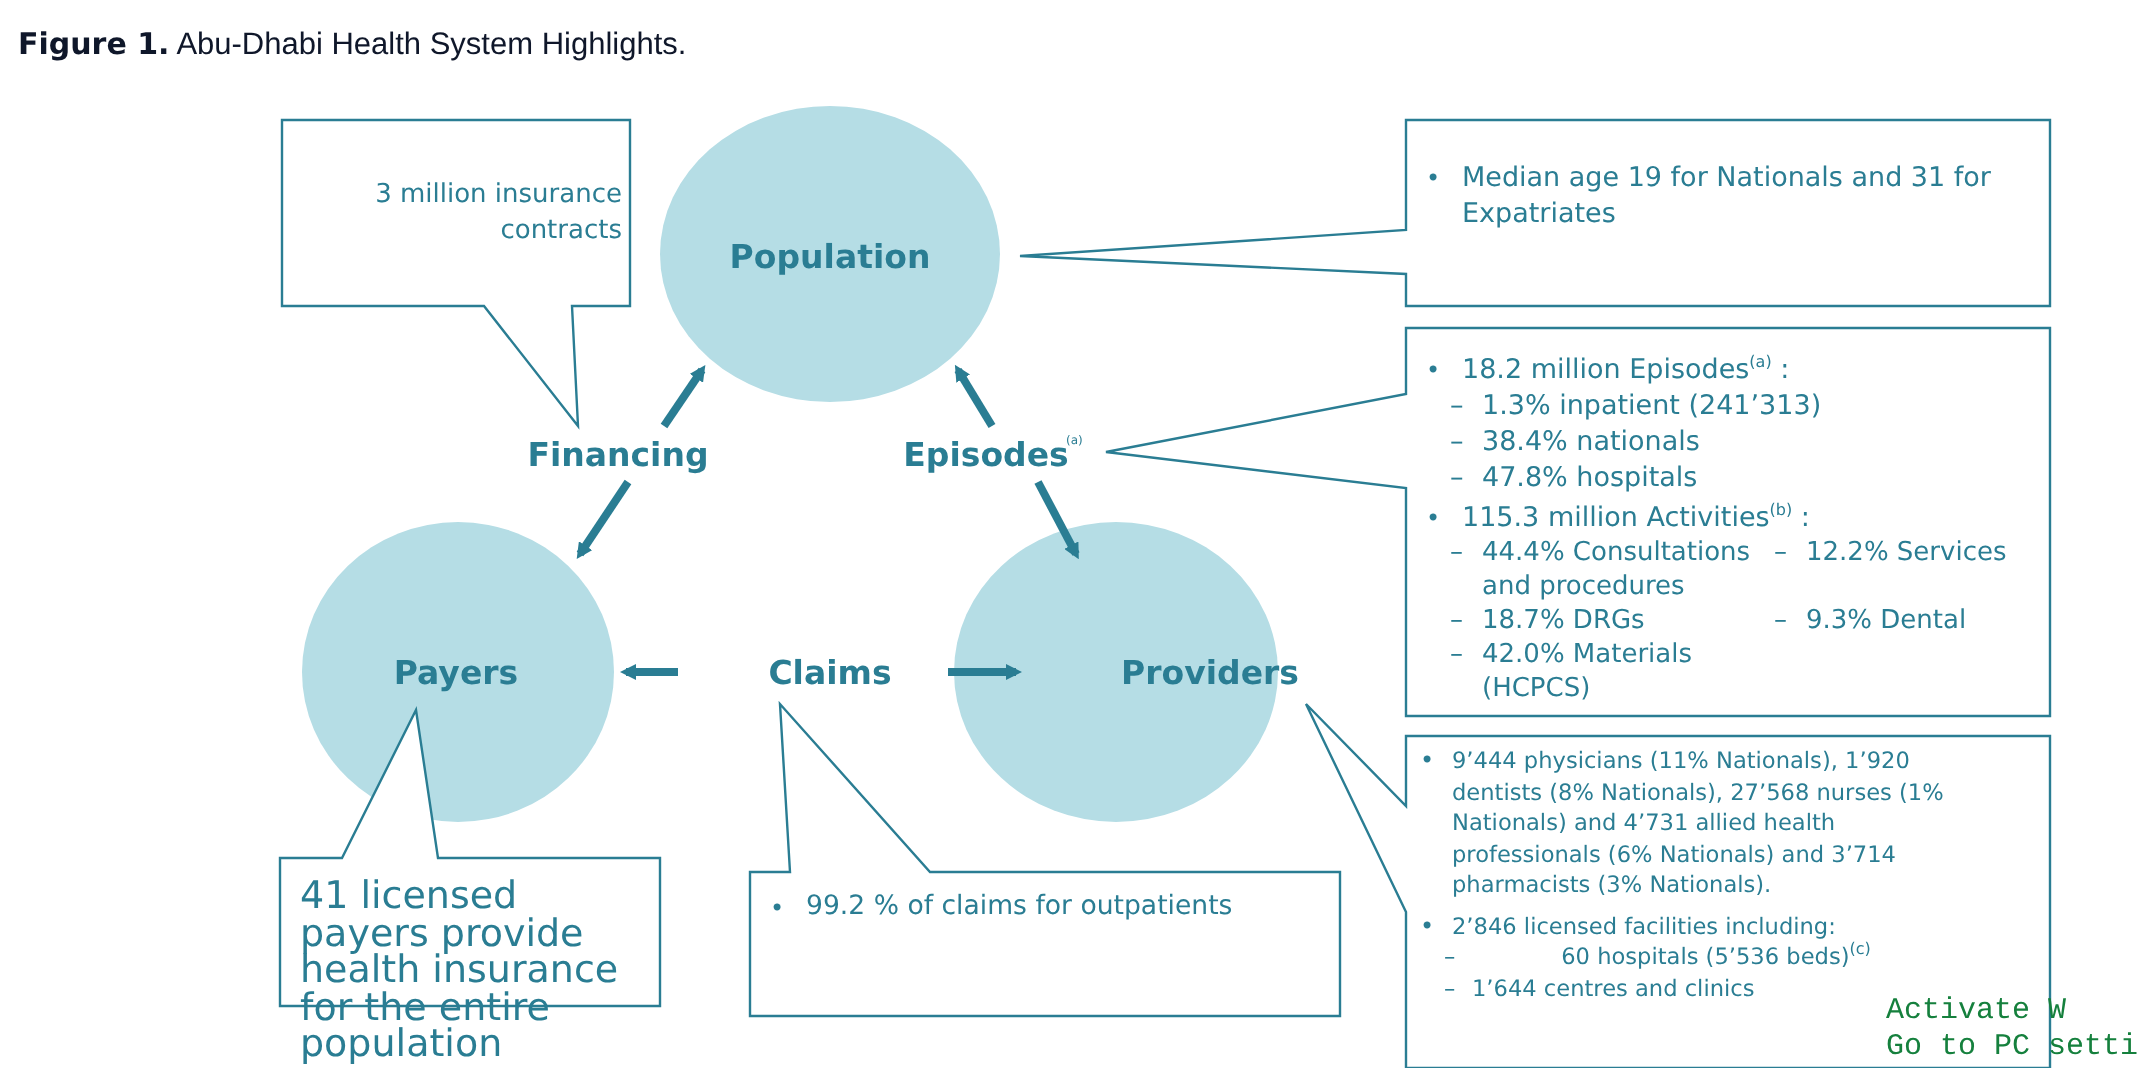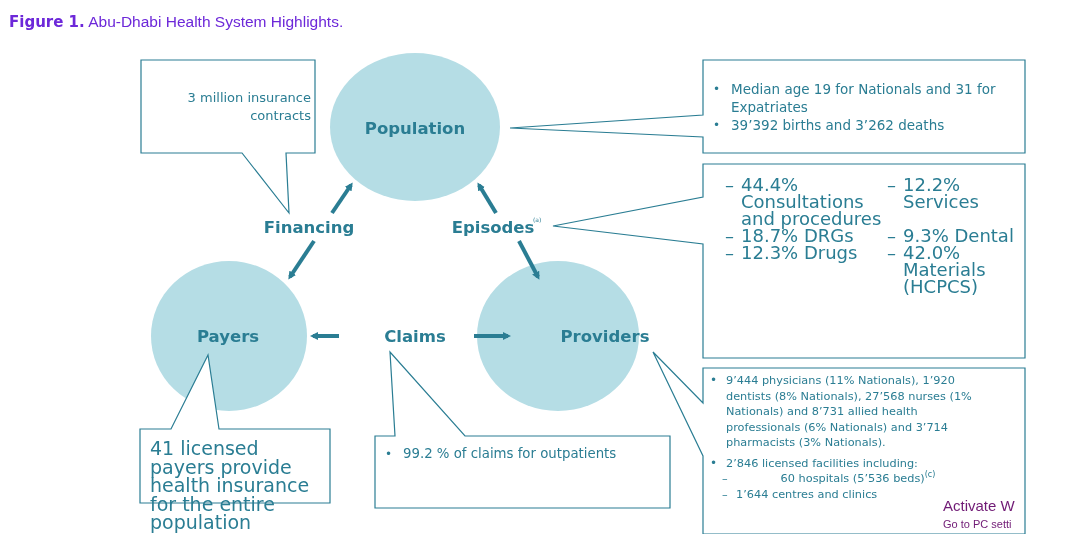--- a/index.html
+++ b/index.html
@@ -1,29 +1,29 @@
 <!DOCTYPE html>
 <html><head>
 <meta charset="utf-8">
 <style>
   html, body { margin:0; padding:0; background:#ffffff; }
   body { width:1071px; height:534px; position:relative; overflow:hidden; font-family:"DejaVu Sans", sans-serif; }
-  #caption { position:absolute; left:9px; top:13px; font-size:15.5px; color:#6d28d9; font-family:"Liberation Sans", sans-serif; }
+  #caption { position:absolute; left:9px; top:13px; font-size:15.5px; color:#0f172a; font-family:"Liberation Sans", sans-serif; }
   #caption b { font-family:"DejaVu Sans", sans-serif; font-weight:bold; font-size:15px; }
   svg#diagram { position:absolute; left:0; top:0; }
   .node-label { font-family:"DejaVu Sans", sans-serif; font-weight:bold; fill:#2a7d93; font-size:16.5px; }
   .flow-label { font-family:"DejaVu Sans", sans-serif; font-weight:bold; fill:#2a7d93; font-size:16.5px; }
   .box { position:absolute; color:#2a7d93; font-family:"DejaVu Sans", sans-serif; font-size:13px; line-height:18px; }
   .box ul { margin:0; padding:0; list-style:none; }
   .box li { position:relative; padding-left:18px; }
   .box li.bullet::before { content:"•"; position:absolute; left:0; top:0; font-size:12px; }
   .box li.dash { padding-left:28px; }
   .box li.dash::before { content:"–"; position:absolute; left:12px; top:0; }
   .box sup { font-size:8px; vertical-align:super; line-height:0; }
-  .watermark { position:absolute; color:#701a75; font-family:Liberation Sans, sans-serif; }
+  .watermark { position:absolute; color:#15803d; font-family:Liberation Mono, monospace; }
   .act-grid { display:grid; grid-template-columns: 162px 130px; padding-left:12px; }
   .act-grid .cell { position:relative; padding-left:16px; }
   .act-grid .cell::before { content:"–"; position:absolute; left:0; top:0; }
 </style>
 </head>
 <body>
 
 <div id="caption">
   <b>Figure 1.</b>
   <span>Abu-Dhabi Health System Highlights.</span>
@@ -74,52 +74,61 @@
   </g>
 </svg>
 
 <div class="box" style="left:145px; top:89px; width:166px; text-align:right;">
   <span>3 million insurance contracts</span>
 </div>
 
 <div class="box" style="left:713px; top:80px; width:310px; font-size:13.5px;">
   <ul>
     <li class="bullet">Median age 19 for Nationals and 31 for Expatriates</li>
-    <li class="bullet">39’392 births and 3’262 deaths</li>
   </ul>
 </div>
 
 <div class="box" style="left:713px; top:176px; width:310px; font-size:13.5px;">
-  <div class="act-grid" style="font-size:18px; line-height:17px;">
+  <ul>
+    <li class="bullet">
+      <span>18.2 million Episodes</span><sup>(a)</sup> :
+    </li>
+    <li class="dash">1.3% inpatient (241’313)</li>
+    <li class="dash">38.4% nationals</li>
+    <li class="dash">47.8% hospitals</li>
+    <li class="bullet" style="margin-top:2px;">
+      <span>115.3 million Activities</span><sup>(b)</sup> :
+    </li>
+  </ul>
+  <div class="act-grid" style="font-size:13px; line-height:17px;">
     <div class="cell">44.4% Consultations and procedures</div>
     <div class="cell">12.2% Services</div>
     <div class="cell">18.7% DRGs</div>
     <div class="cell">9.3% Dental</div>
-    <div class="cell">12.3% Drugs</div>
     <div class="cell">42.0% Materials (HCPCS)</div>
   </div>
 </div>
 
 <div class="box" style="left:710px; top:373px; width:270px; font-size:11.3px; line-height:15.5px;">
   <ul>
-    <li class="bullet" style="padding-left:16px;">9’444 physicians (11% Nationals), 1’920 dentists (8% Nationals), 27’568 nurses (1% Nationals) and 8’731 allied health professionals (6% Nationals) and 3’714 pharmacists (3% Nationals).</li>
+    <li class="bullet" style="padding-left:16px;">9’444 physicians (11% Nationals), 1’920 dentists (8% Nationals), 27’568 nurses (1% Nationals) and 4’731 allied health professionals (6% Nationals) and 3’714 pharmacists (3% Nationals).</li>
     <li class="bullet" style="padding-left:16px; margin-top:5px;">2’846 licensed facilities including:</li>
     <li class="dash" style="padding-left:26px;text-align:center;">
       <span>60 hospitals (5’536 beds)</span><sup>(c)</sup>
     </li>
     <li class="dash" style="padding-left:26px;">1’644 centres and clinics</li>
   </ul>
 </div>
 
 <div class="box" style="left:150px; top:439px; width:178px; font-size:19px; line-height:18.5px;">
   <span>41 licensed payers provide health insurance for the entire population</span>
 </div>
 
 <div class="box" style="left:385px; top:445px; width:285px; font-size:13.3px;">
   <ul>
     <li class="bullet">99.2 % of claims for outpatients</li>
   </ul>
 </div>
 
 <div class="watermark" style="left:943px; top:497px; font-size:15px; line-height:18px;">
   <div>Activate W</div>
-  <div style="font-size:11px;">Go to PC setti</div>
+  <div style="font-size:15px;">Go to PC setti</div>
 </div>
 
 </body></html>

